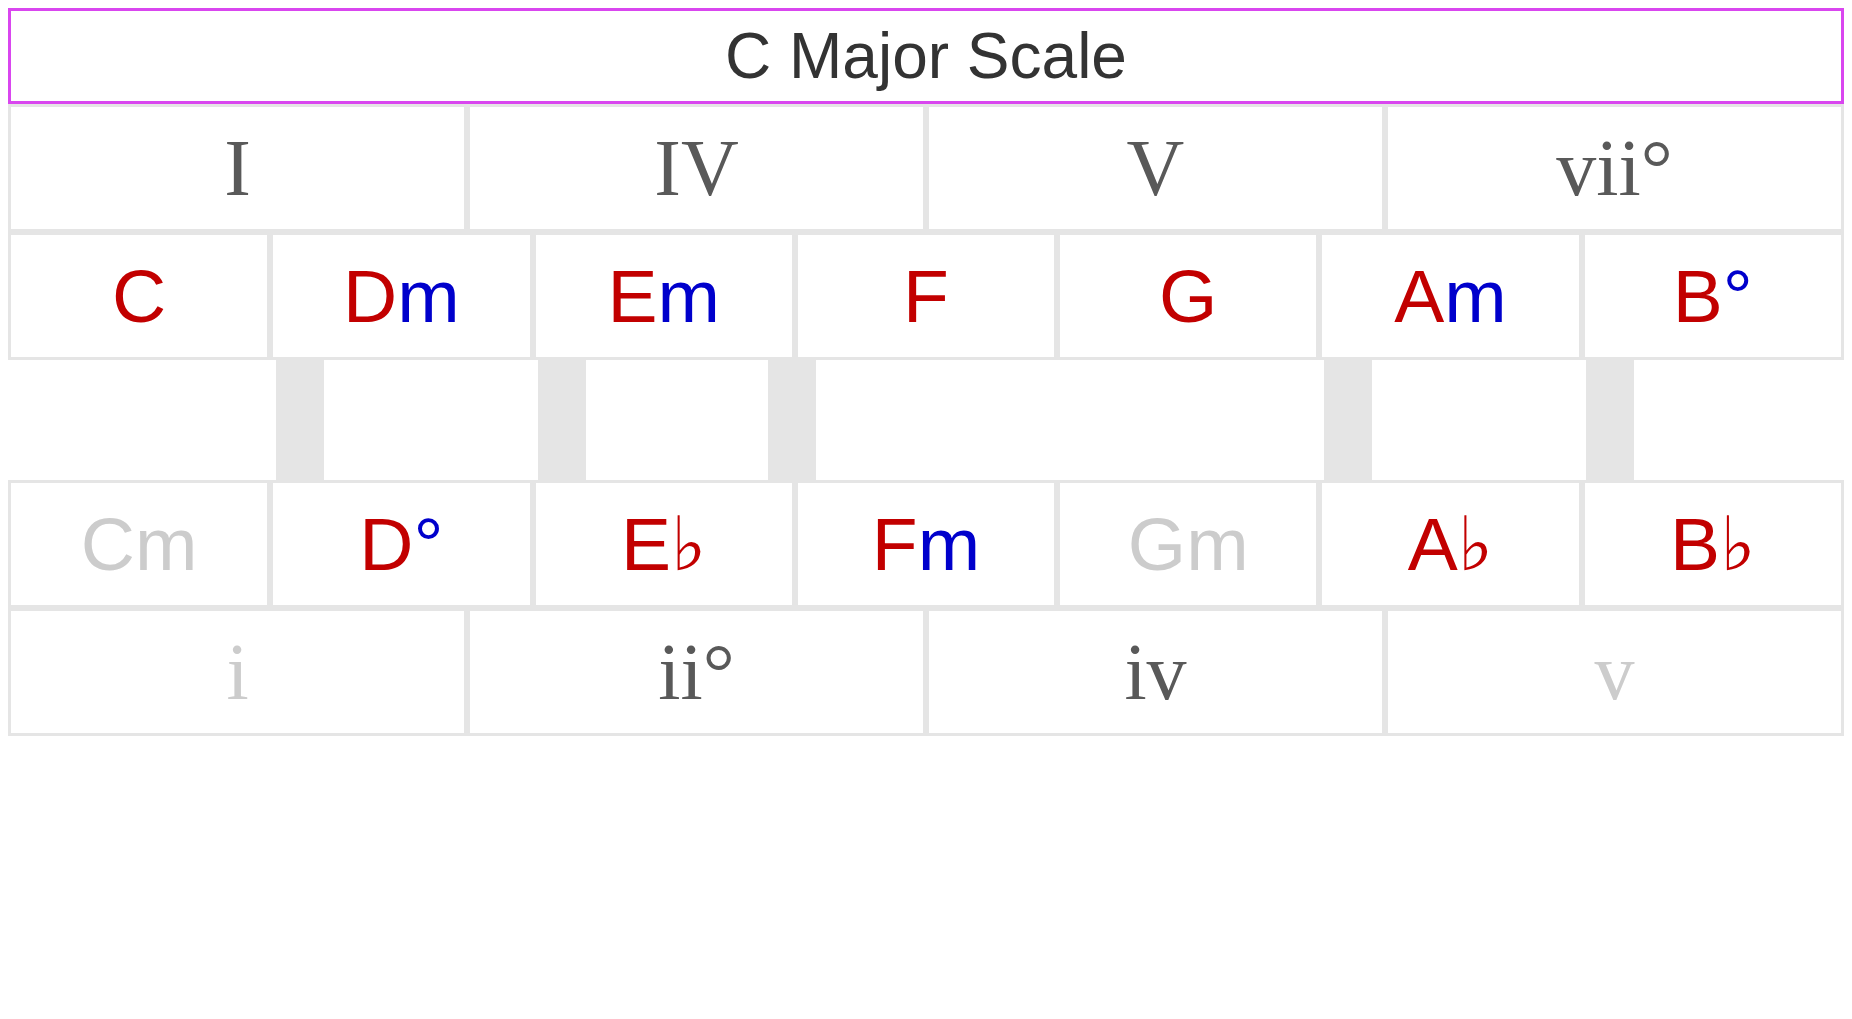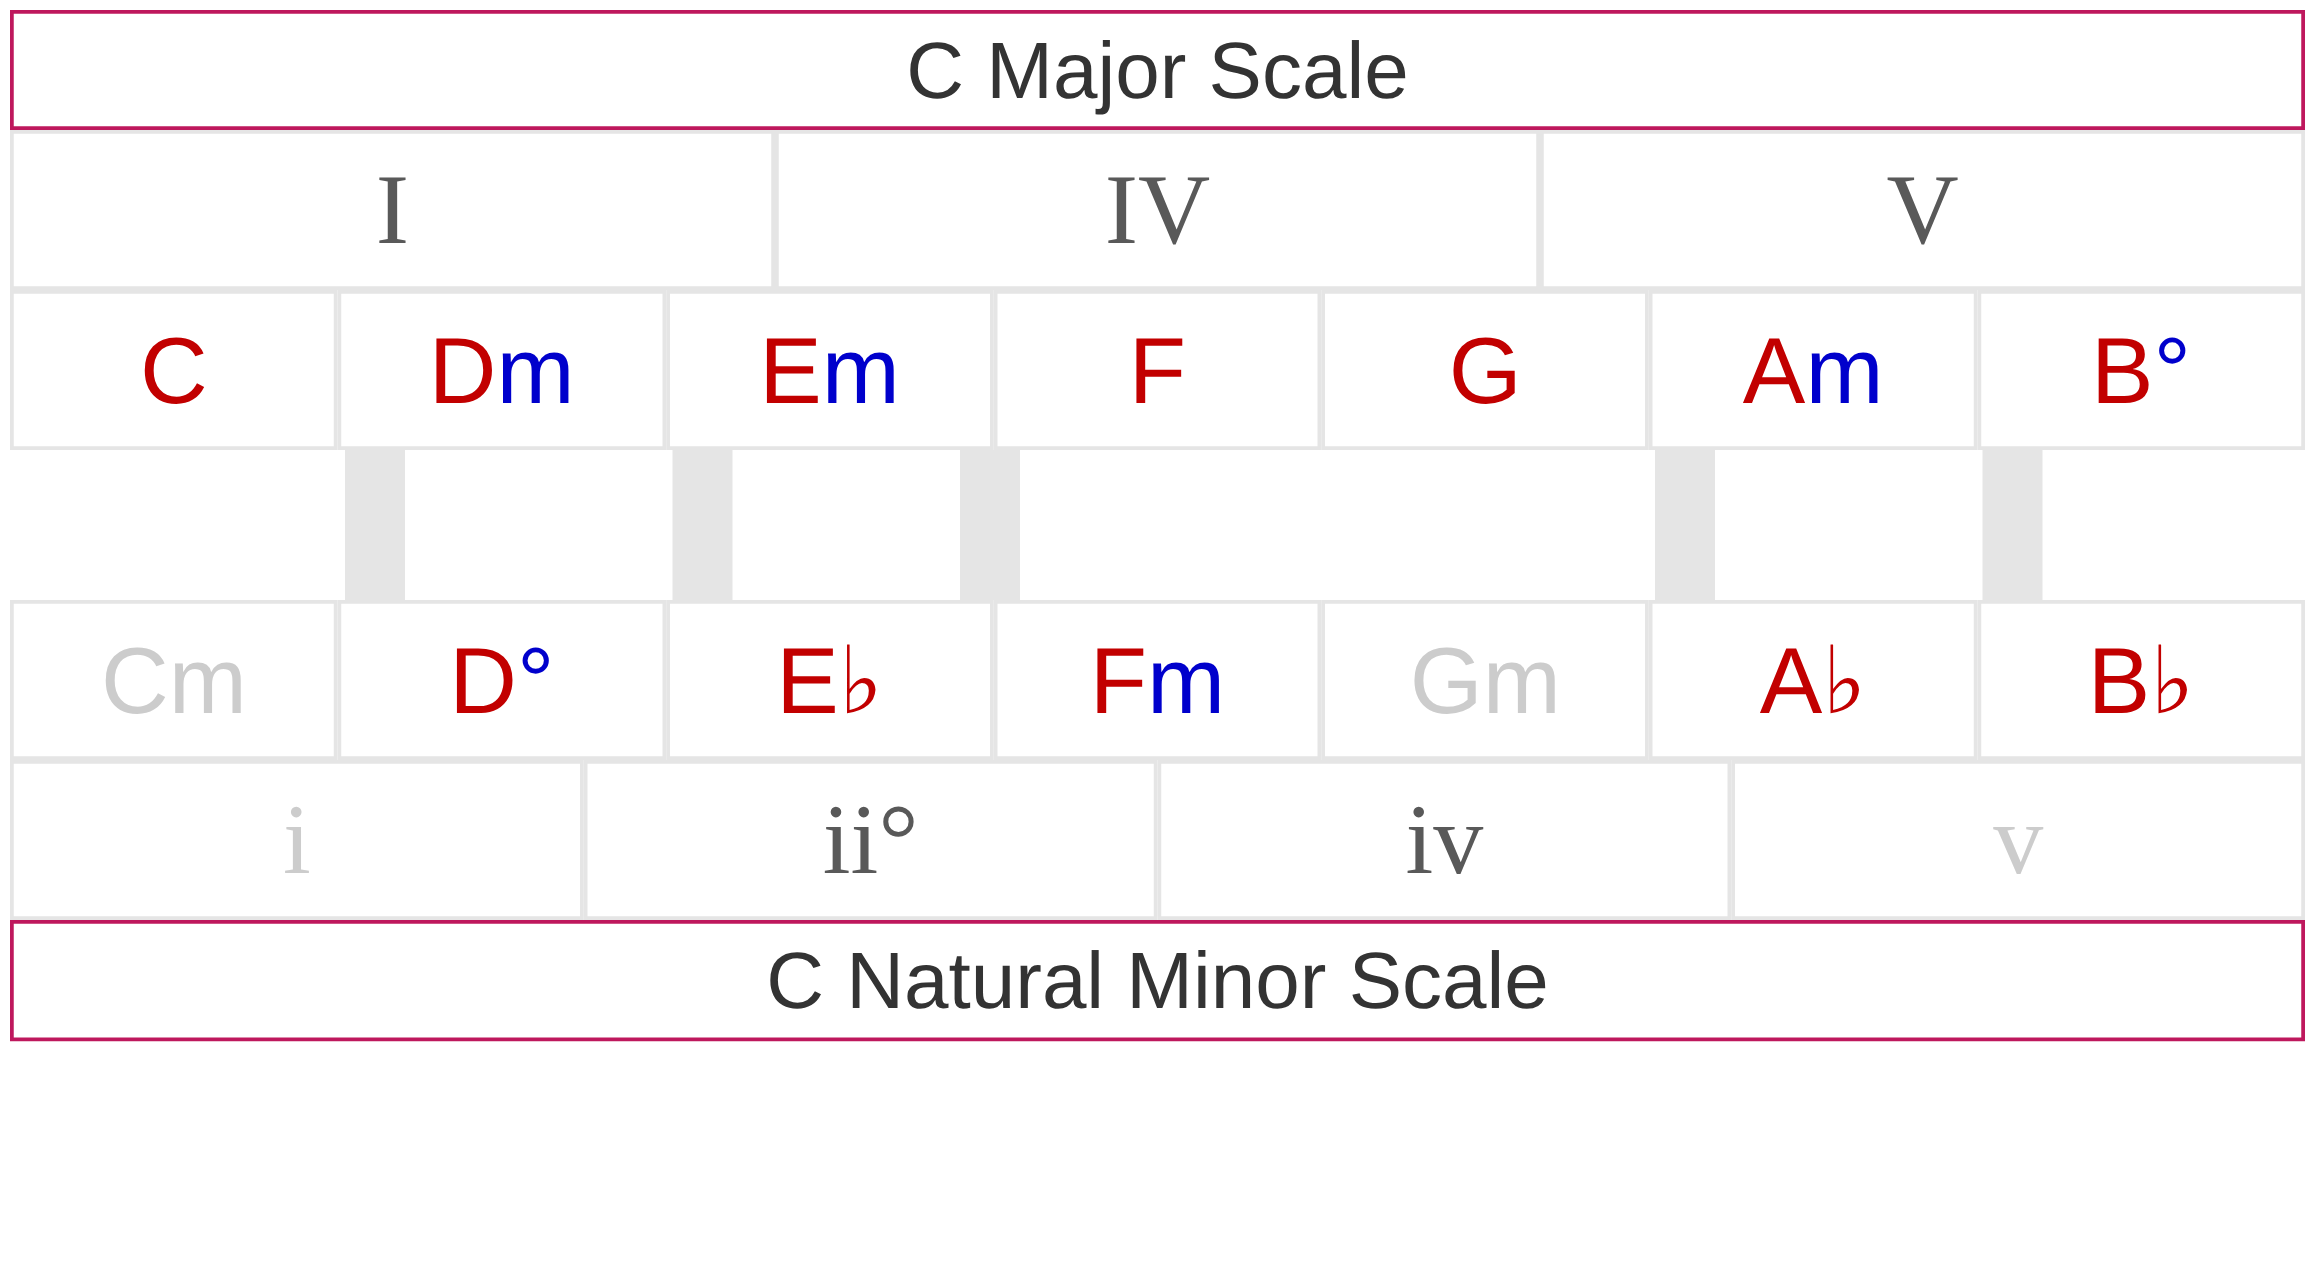--- a/index.html
+++ b/index.html
@@ -6,21 +6,21 @@
   body {
     background: #ffffff;
     font-family: Arial, Helvetica, sans-serif;
     padding: 8px;
   }
   .diagram {
     width: 1836px;
     margin: 0 auto;
   }
   .title-row {
-    border: 3px solid #be185d;
+    border: 3px solid #d946ef;
     text-align: center;
     font-size: 64px;
     color: #333333;
     padding: 10px 0;
     line-height: 1.1;
   }
   .grid-row {
     display: flex;
   }
   .cell {
@@ -70,20 +70,21 @@
 <body>
 
 <div class="diagram">
 
   <div class="title-row">C Major Scale</div>
 
   <div class="grid-row">
     <div class="cell roman">I</div>
     <div class="cell roman">IV</div>
     <div class="cell roman">V</div>
+    <div class="cell roman">vii°</div>
   </div>
 
   <div class="grid-row">
     <div class="cell chord">
         <span class="root">C</span>
         <span class="qual"></span>
       </div>
     <div class="cell chord">
         <span class="root">D</span>
         <span class="qual">m</span>
@@ -149,15 +150,14 @@
       </div>
   </div>
 
   <div class="grid-row">
     <div class="cell roman faded">i</div>
     <div class="cell roman">ii°</div>
     <div class="cell roman">iv</div>
     <div class="cell roman faded">v</div>
   </div>
 
-  <div class="title-row">C Natural Minor Scale</div>
 
 </div>
 
 </body></html>

